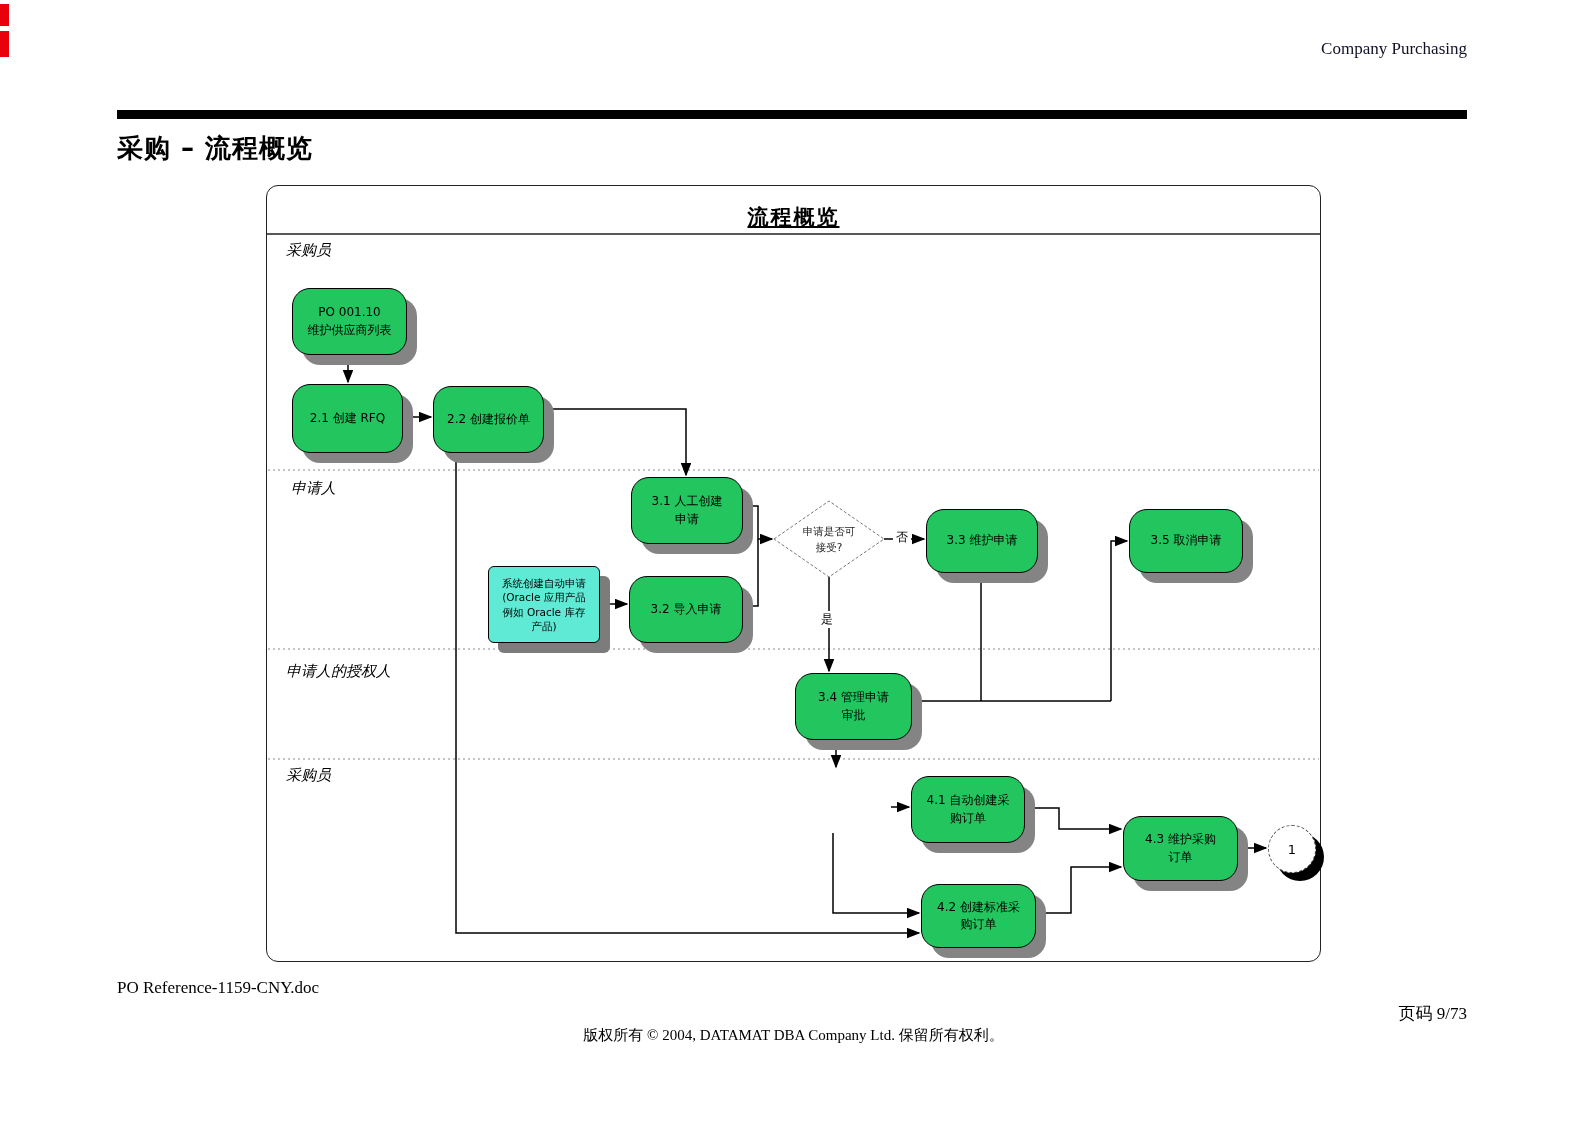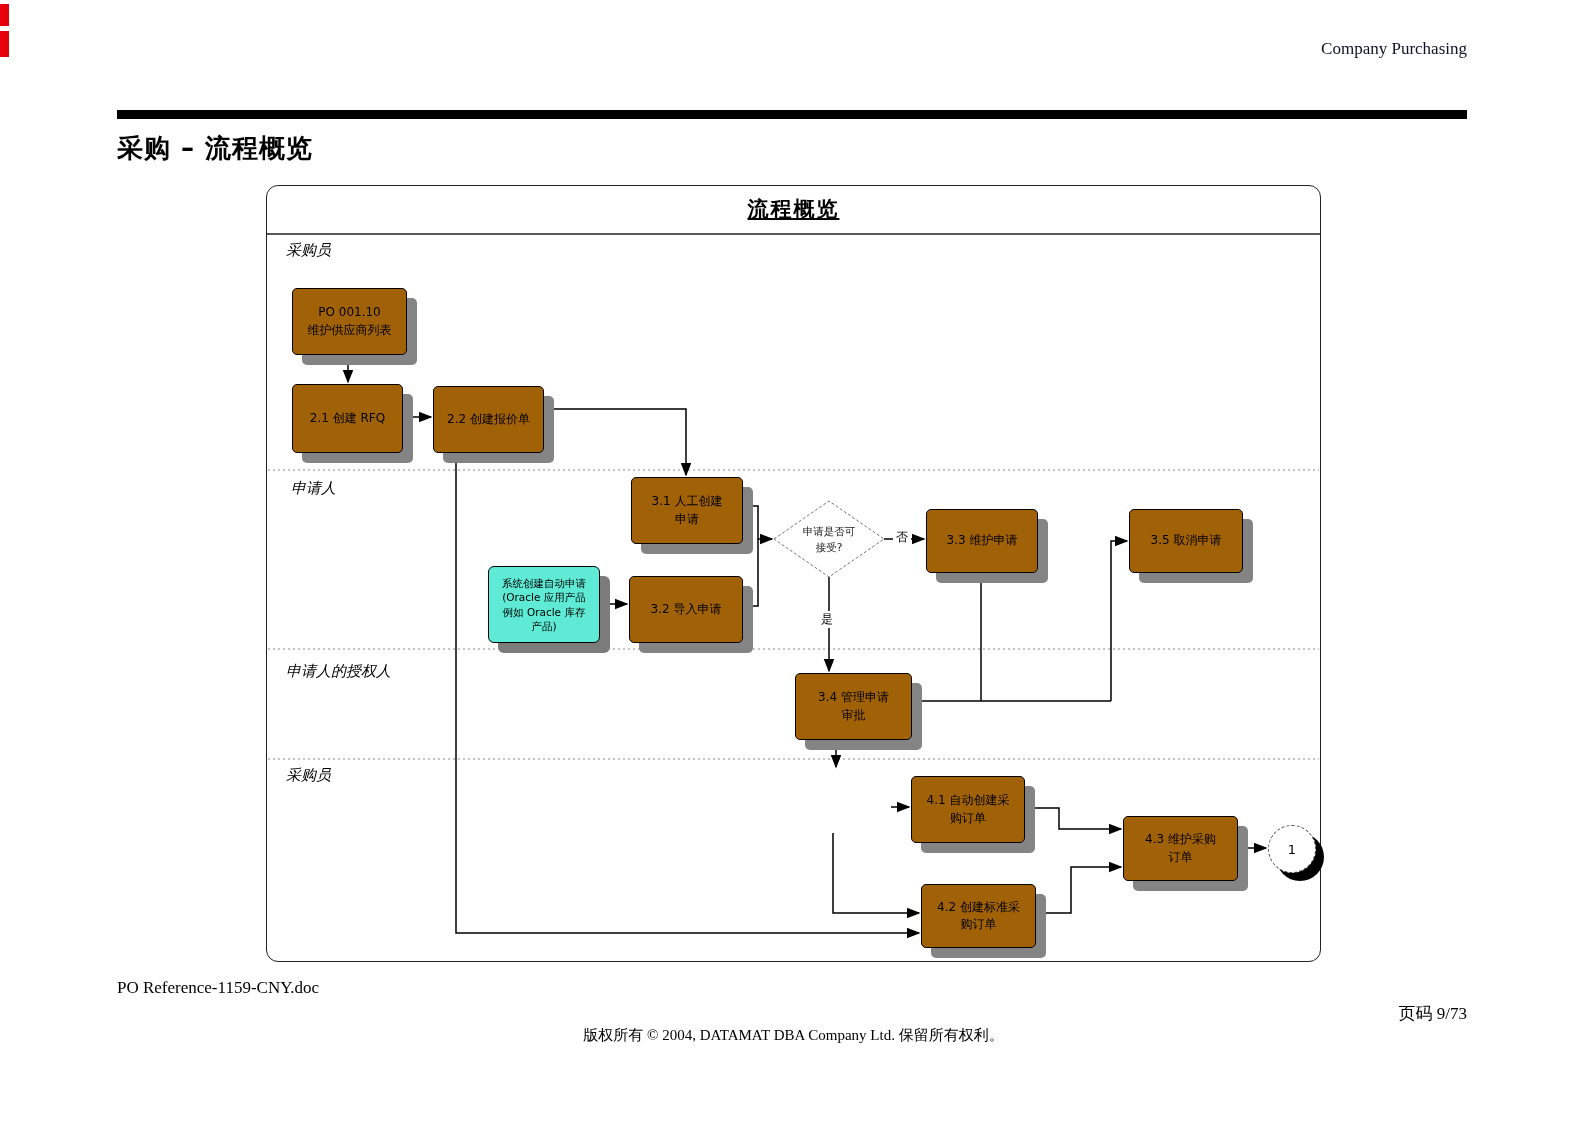--- a/index.html
+++ b/index.html
@@ -6,25 +6,25 @@
   .page{position:relative;width:1587px;height:1121px;background:#ffffff;overflow:hidden;
         font-family:"Liberation Serif", serif;color:#000;}
   .red-mark{position:absolute;left:0;background:#e8000d;width:9px;}
   .header-right{position:absolute;top:39px;right:120px;font-size:17px;color:#101028;}
   .black-bar{position:absolute;left:117px;top:110px;width:1350px;height:9px;background:#000;}
   .page-title{position:absolute;left:117px;top:131px;font-size:26px;font-weight:bold;
               font-family:"DejaVu Sans", sans-serif;letter-spacing:1px;}
   .chart{position:absolute;left:266px;top:185px;width:1053px;height:775px;
          border:1.5px solid #222;border-radius:12px;background:#fff;}
   .chart svg{position:absolute;left:0;top:0;}
-  .chart-title{position:absolute;top:9px;left:0;width:100%;text-align:center;font-size:21px;
+  .chart-title{position:absolute;top:17px;left:0;width:100%;text-align:center;font-size:21px;
                font-weight:bold;text-decoration:underline;font-family:Liberation Mono, monospace;
                letter-spacing:2px;}
   .lane-label{position:absolute;font-style:italic;font-size:15px;font-family:"Liberation Serif", serif;}
-  .node{position:absolute;background:#a16207;border:1px solid #000;border-radius:5px;
+  .node{position:absolute;background:#22c55e;border:1px solid #000;border-radius:18px;
         box-shadow:10px 10px 0 #848484;display:flex;align-items:center;justify-content:center;
         text-align:center;font-size:12px;line-height:1.45;white-space:pre-line;
         font-family:"DejaVu Sans", sans-serif;}
   .node.gray{background:#5eead4;box-shadow:10px 10px 0 #7c7c7c;border-radius:6px;
              font-size:10.5px;line-height:1.35;}
   .diamond-label{position:absolute;left:502px;top:337px;width:120px;text-align:center;
                  font-size:10.5px;line-height:1.55;white-space:pre-line;color:#222;
                  font-family:"DejaVu Sans", sans-serif;}
   .edge-label{position:absolute;font-size:12px;background:#fff;padding:0 3px;
               font-family:"DejaVu Sans", sans-serif;}

